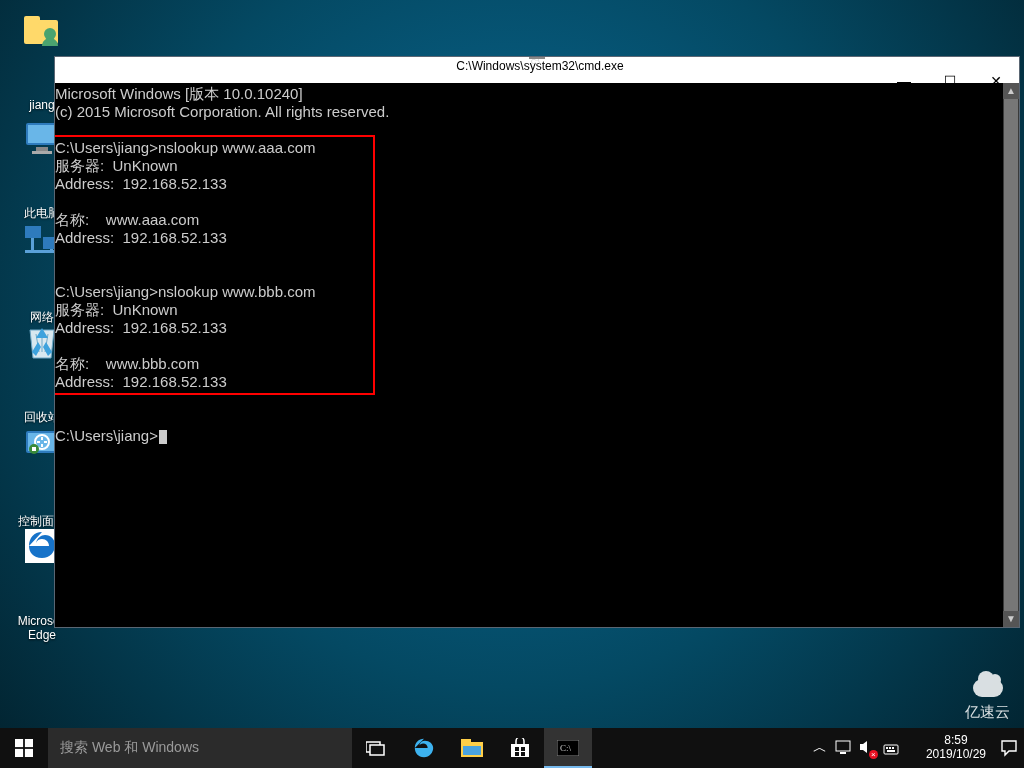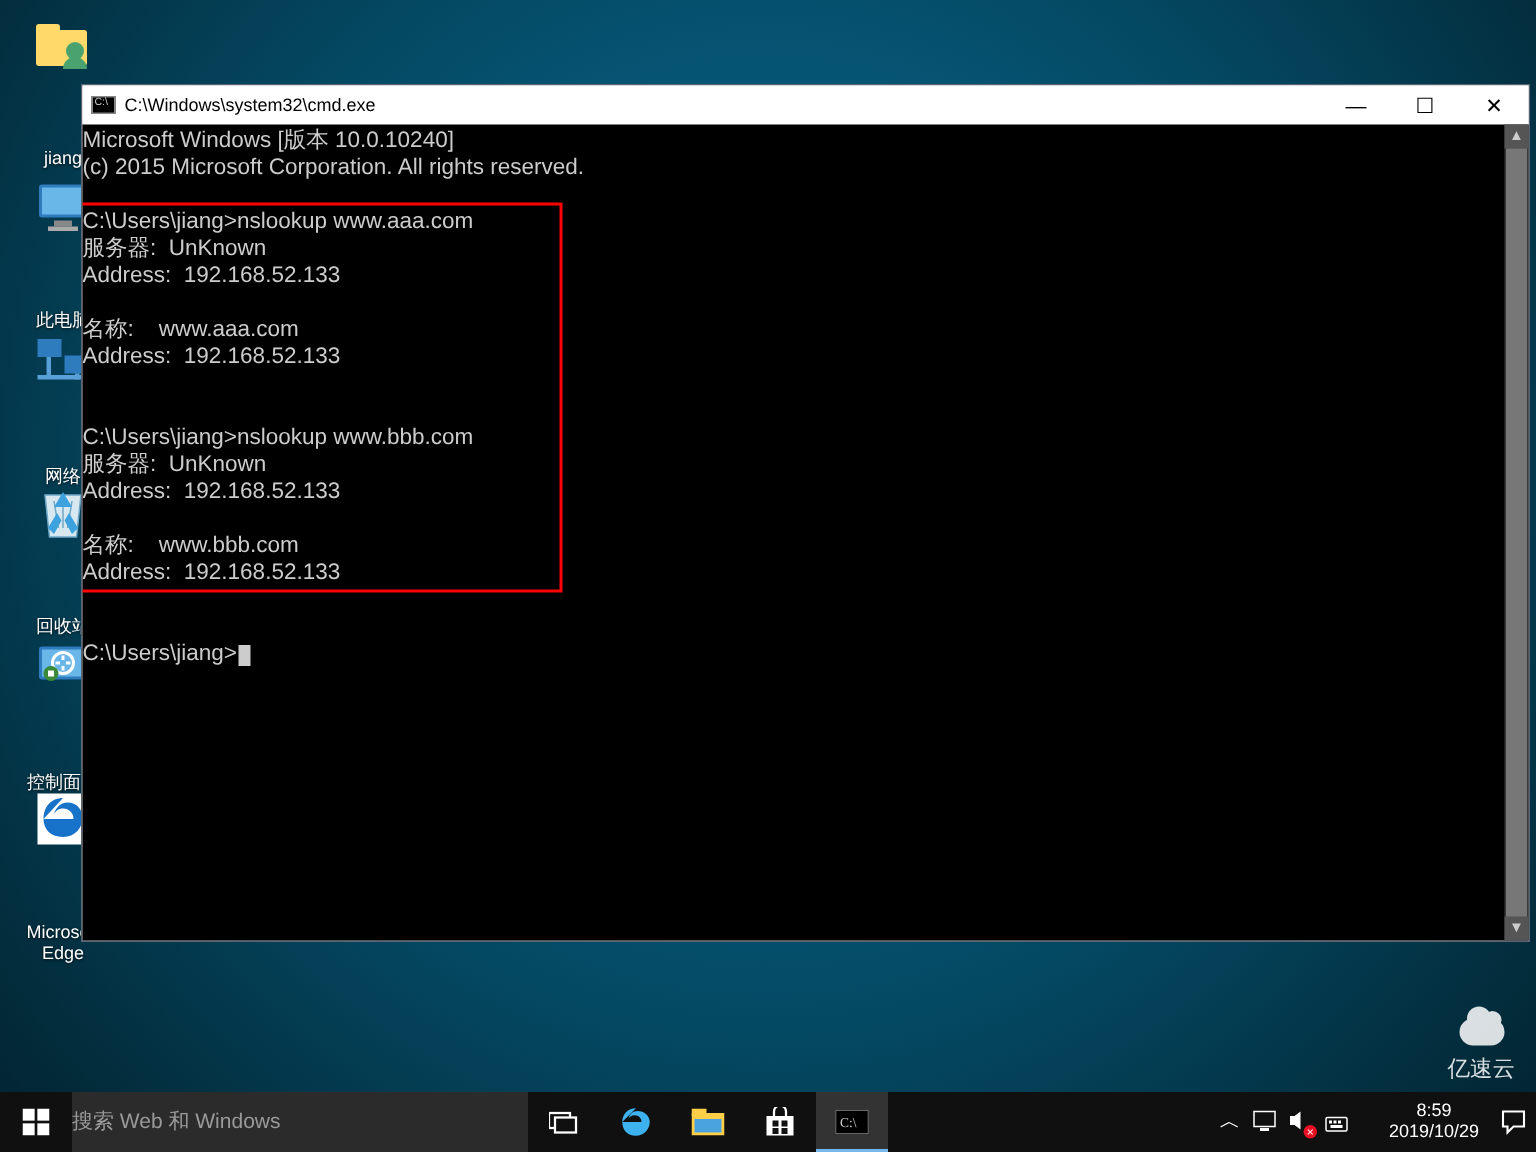--- a/index.html
+++ b/index.html
@@ -6,38 +6,38 @@
   html, body { width: 1024px; height: 768px; overflow: hidden; font-family: "Segoe UI", Tahoma, sans-serif; }
   body { background: radial-gradient(circle at 50% 40%, #0a6d9a 0%, #044963 55%, #02222e 100%); position: relative; }
 
   
   .desktop-icon { position: absolute; left: 8px; width: 68px; text-align: center; color: #fff; font-size: 12px; cursor: default; }
   .desktop-icon .glyph { width: 40px; height: 40px; margin: 0 auto 4px; display: flex; align-items: center; justify-content: center; }
   .desktop-icon .label { text-shadow: 0 1px 2px rgba(0,0,0,.8); white-space: pre-line; line-height: 1.2; margin-top: 48px; }
 
   
   .cmd-window { position: absolute; left: 54px; top: 56px; width: 966px; height: 572px; background: #fff; border: 1px solid #5a6673; display: flex; flex-direction: column; }
-  .cmd-title { height: 26px; background: #fff; display: flex; align-items: center; padding-left: 6px; color: #000; font-size: 12px; }
+  .cmd-title { height: 26px; background: #fff; display: flex; align-items: center; padding-left: 6px; color: #000; font-size: 12px; flex-direction: column; }
   .cmd-title .cmd-icon { width: 16px; height: 12px; background: #000; margin-right: 6px; position: relative; border:1px solid #888; }
   .cmd-title .cmd-icon::after { content:"C:\\"; color:#ccc; font-size:7px; position:absolute; left:1px; top:0; }
   .cmd-ctrls { margin-left: auto; display: flex; height: 100%; }
   .cmd-ctrls div { width: 46px; display: flex; align-items: center; justify-content: center; font-size: 14px; font-family: Arial; }
   .cmd-body { flex: 1; background: #000; position: relative; font-family: Liberation Sans, sans-serif; font-size: 15px; line-height: 18px; color: #ccc; padding: 2px 0 0 0; overflow:hidden; }
   .cmd-text { position: absolute; left: 0; top: 2px; white-space: pre; }
   .red-box { position: absolute; border: 2px solid #f00; pointer-events: none; }
   .vscroll { position:absolute; right:0; top:0; bottom:0; width:16px; background:#3a3a3a; }
   .vscroll .thumb { position:absolute; left:1px; right:1px; top:0; height:96%; background:#777; }
   .vscroll .btn { position:absolute; left:0; right:0; height:16px; background:#555; color:#ccc; font-size:10px; display:flex; align-items:center; justify-content:center; }
   .cursor { display:inline-block; width:8px; height:14px; background:#ccc; vertical-align:text-bottom; margin-left:1px; }
 
   
   .taskbar { position: absolute; left: 0; right: 0; bottom: 0; height: 40px; background: #101010; display: flex; align-items: stretch; color: #fff; }
   .start { width: 48px; display: flex; align-items: center; justify-content: center; }
   .start svg { width: 18px; height: 18px; }
-  .search { width: 304px; background: #2b2b2b; display: flex; align-items: center; padding-left: 0; color: #9a9a9a; font-size: 14px; }
+  .search { width: 304px; background: #2b2b2b; display: flex; align-items: center; padding-left: 12px; color: #9a9a9a; font-size: 14px; }
   .tb-btn { width: 48px; display: flex; align-items: center; justify-content: center; }
   .tb-btn.active { background: #333; box-shadow: inset 0 -2px 0 #76b9ed; }
   .tray { margin-left: auto; display: flex; align-items: center; padding-right: 6px; gap: 8px; font-size: 12px; }
   .tray .clock { text-align: center; line-height: 1.15; font-size: 12px; padding: 0 6px; margin-left: 13px; }
   .tray .action { width: 18px; height: 18px; }
   .tray span.icon { font-size: 14px; color:#fff; }
 
   
   .watermark { position:absolute; right:14px; bottom:46px; color:#fff; opacity:.85; font-size:15px; display:flex; align-items:center; gap:6px;flex-direction:column; }
   .watermark .cloud { width:30px; height:18px; border-radius:10px; background:#fff; position:relative; }

